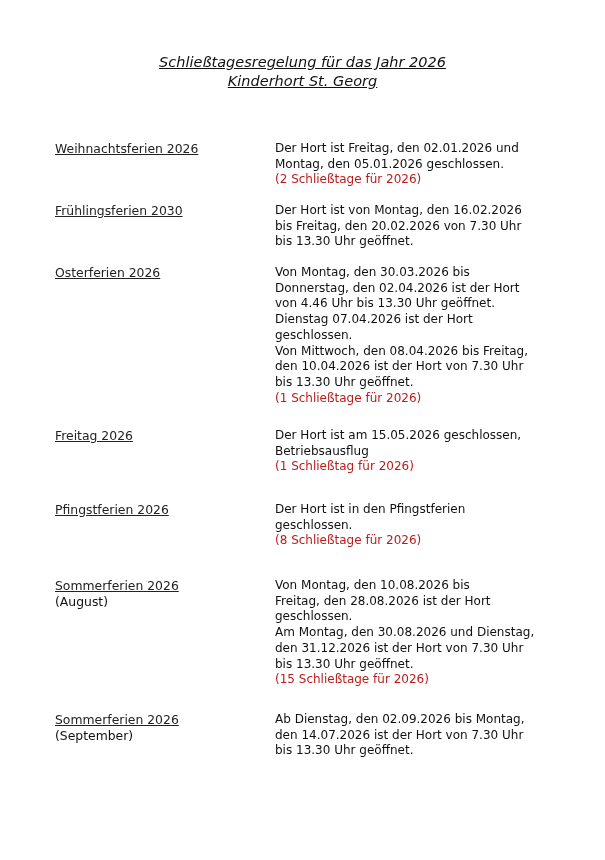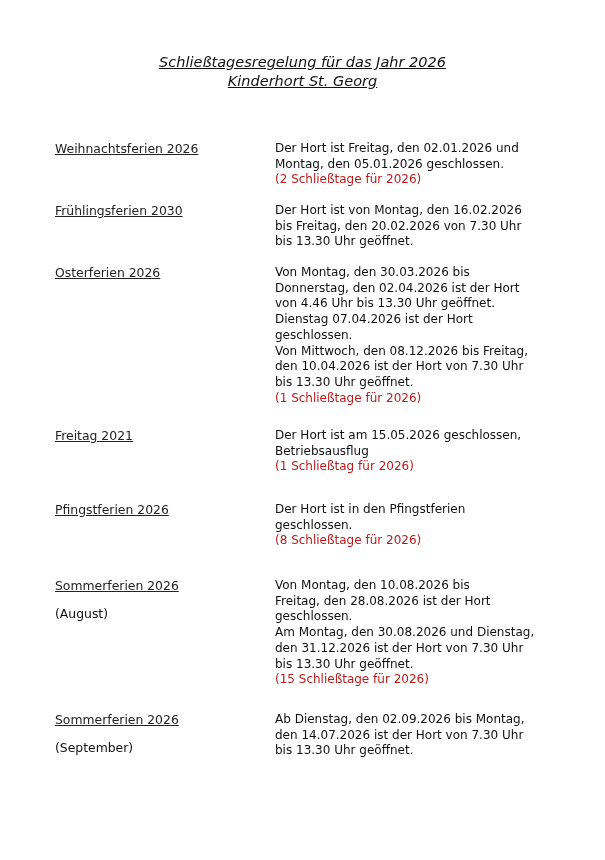--- a/index.html
+++ b/index.html
@@ -4,21 +4,21 @@
 <style>
   html, body { margin: 0; padding: 0; background: #ffffff; }
   body { width: 605px; height: 860px; position: relative; overflow: hidden;
          font-family: "DejaVu Sans", sans-serif; color: #111111; }
   .title { position: absolute; left: 0; width: 605px; top: 53px; text-align: center;
            font-size: 14.5px; line-height: 19px; }
   .title span { text-decoration: underline; display: inline-block; font-style: italic; }
   .section { position: absolute; left: 0; width: 605px; }
   .label { position: absolute; left: 55px; font-size: 12.4px; line-height: 16px; }
   .label .h { text-decoration: underline; color: #222; }
-  .label .sub { display: block; color: #111; margin-top: 12px; }
+  .label .sub { display: block; color: #111; }
   .desc { position: absolute; left: 275px; width: 310px; font-size: 12px; line-height: 15.7px; }
   .desc .line { display: block; white-space: nowrap; }
   .desc .note { display: block; color: #b91c1c; white-space: nowrap; }
 </style>
 </head>
 <body>
 
 <div class="title">
   <span>Schließtagesregelung für das Jahr 2026</span><br>
   <span>Kinderhort St. Georg</span>
@@ -42,28 +42,28 @@
       </div>
     </div>
     <div class="section" style="top: 265px;">
       <div class="label"><span class="h">Osterferien 2026</span></div>
       <div class="desc">
         <span class="line">Von Montag, den 30.03.2026 bis</span>
         <span class="line">Donnerstag, den 02.04.2026 ist der Hort</span>
         <span class="line">von 4.46 Uhr bis 13.30 Uhr geöffnet.</span>
         <span class="line">Dienstag 07.04.2026 ist der Hort</span>
         <span class="line">geschlossen.</span>
-        <span class="line">Von Mittwoch, den 08.12.2026 bis Freitag,</span>
+        <span class="line">Von Mittwoch, den 08.04.2026 bis Freitag,</span>
         <span class="line">den 10.04.2026 ist der Hort von 7.30 Uhr</span>
         <span class="line">bis 13.30 Uhr geöffnet.</span>
         <span class="note">(1 Schließtage für 2026)</span>
       </div>
     </div>
     <div class="section" style="top: 428px;">
-      <div class="label"><span class="h">Freitag 2021</span></div>
+      <div class="label"><span class="h">Freitag 2026</span></div>
       <div class="desc">
         <span class="line">Der Hort ist am 15.05.2026 geschlossen,</span>
         <span class="line">Betriebsausflug</span>
         <span class="note">(1 Schließtag für 2026)</span>
       </div>
     </div>
     <div class="section" style="top: 502px;">
       <div class="label"><span class="h">Pfingstferien 2026</span></div>
       <div class="desc">
         <span class="line">Der Hort ist in den Pfingstferien</span>

